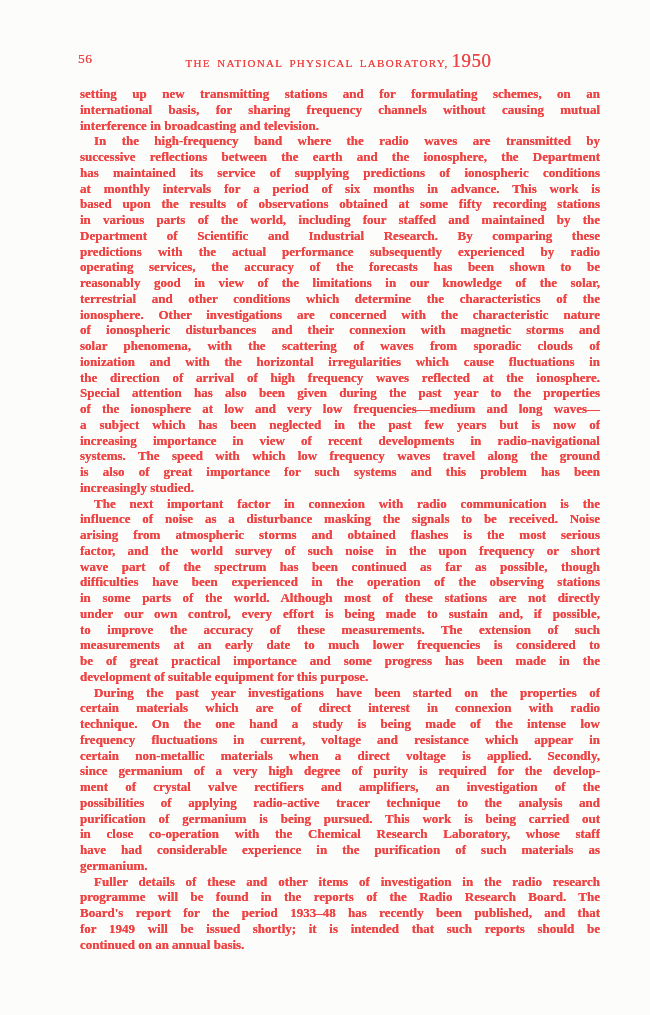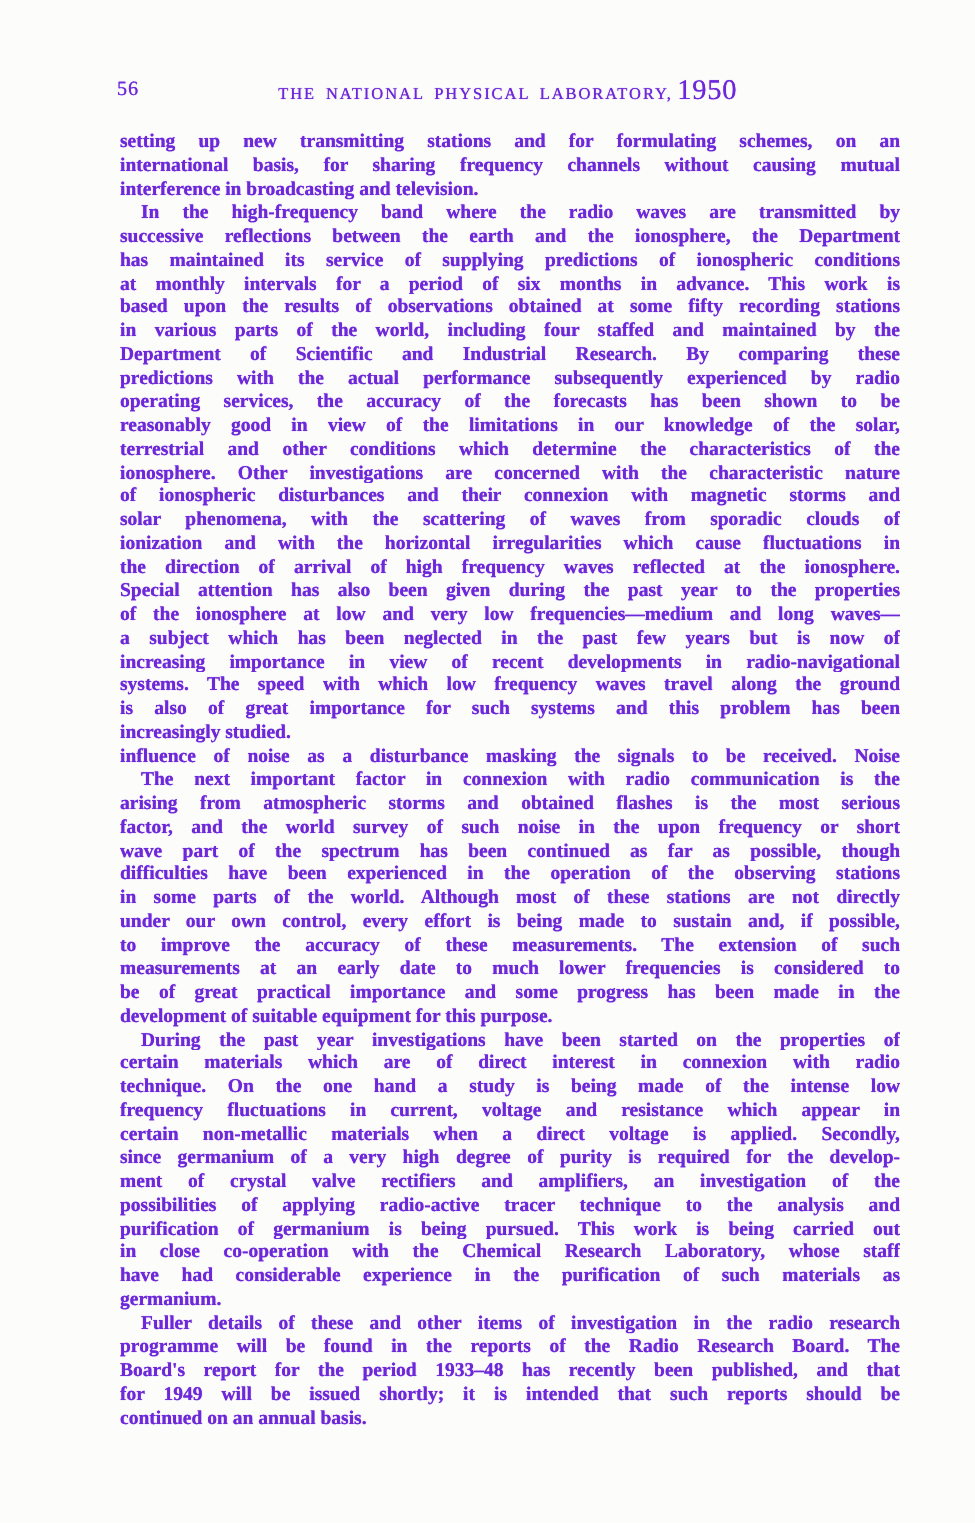--- a/index.html
+++ b/index.html
@@ -2,21 +2,21 @@
 <html><head>
 <meta charset="utf-8">
 <style>
   html, body { margin: 0; padding: 0; }
   .page {
     position: relative;
     width: 650px;
     height: 1015px;
     background: #fcfcfb;
     font-family: "Liberation Serif", "DejaVu Serif", serif;
-    color: #6d28d9;
+    color: #ef4444;
     overflow: hidden;
   }
   .running-header {
     position: absolute;
     top: 50px;
     left: 77px;
     width: 523px;
     height: 18px;
   }
   .page-number {
@@ -106,22 +106,22 @@
         <div class="line">the direction of arrival of high frequency waves reflected at the ionosphere.</div>
         <div class="line">Special attention has also been given during the past year to the properties</div>
         <div class="line">of the ionosphere at low and very low frequencies—medium and long waves—</div>
         <div class="line">a subject which has been neglected in the past few years but is now of</div>
         <div class="line">increasing importance in view of recent developments in radio-navigational</div>
         <div class="line">systems. The speed with which low frequency waves travel along the ground</div>
         <div class="line">is also of great importance for such systems and this problem has been</div>
         <div class="line last">increasingly studied.</div>
       </div>
       <div class="paragraph">
+        <div class="line indent">The next important factor in connexion with radio communication is the</div>
         <div class="line">influence of noise as a disturbance masking the signals to be received. Noise</div>
-        <div class="line indent">The next important factor in connexion with radio communication is the</div>
         <div class="line">arising from atmospheric storms and obtained flashes is the most serious</div>
         <div class="line">factor, and the world survey of such noise in the upon frequency or short</div>
         <div class="line">wave part of the spectrum has been continued as far as possible, though</div>
         <div class="line">difficulties have been experienced in the operation of the observing stations</div>
         <div class="line">in some parts of the world. Although most of these stations are not directly</div>
         <div class="line">under our own control, every effort is being made to sustain and, if possible,</div>
         <div class="line">to improve the accuracy of these measurements. The extension of such</div>
         <div class="line">measurements at an early date to much lower frequencies is considered to</div>
         <div class="line">be of great practical importance and some progress has been made in the</div>
         <div class="line last">development of suitable equipment for this purpose.</div>

